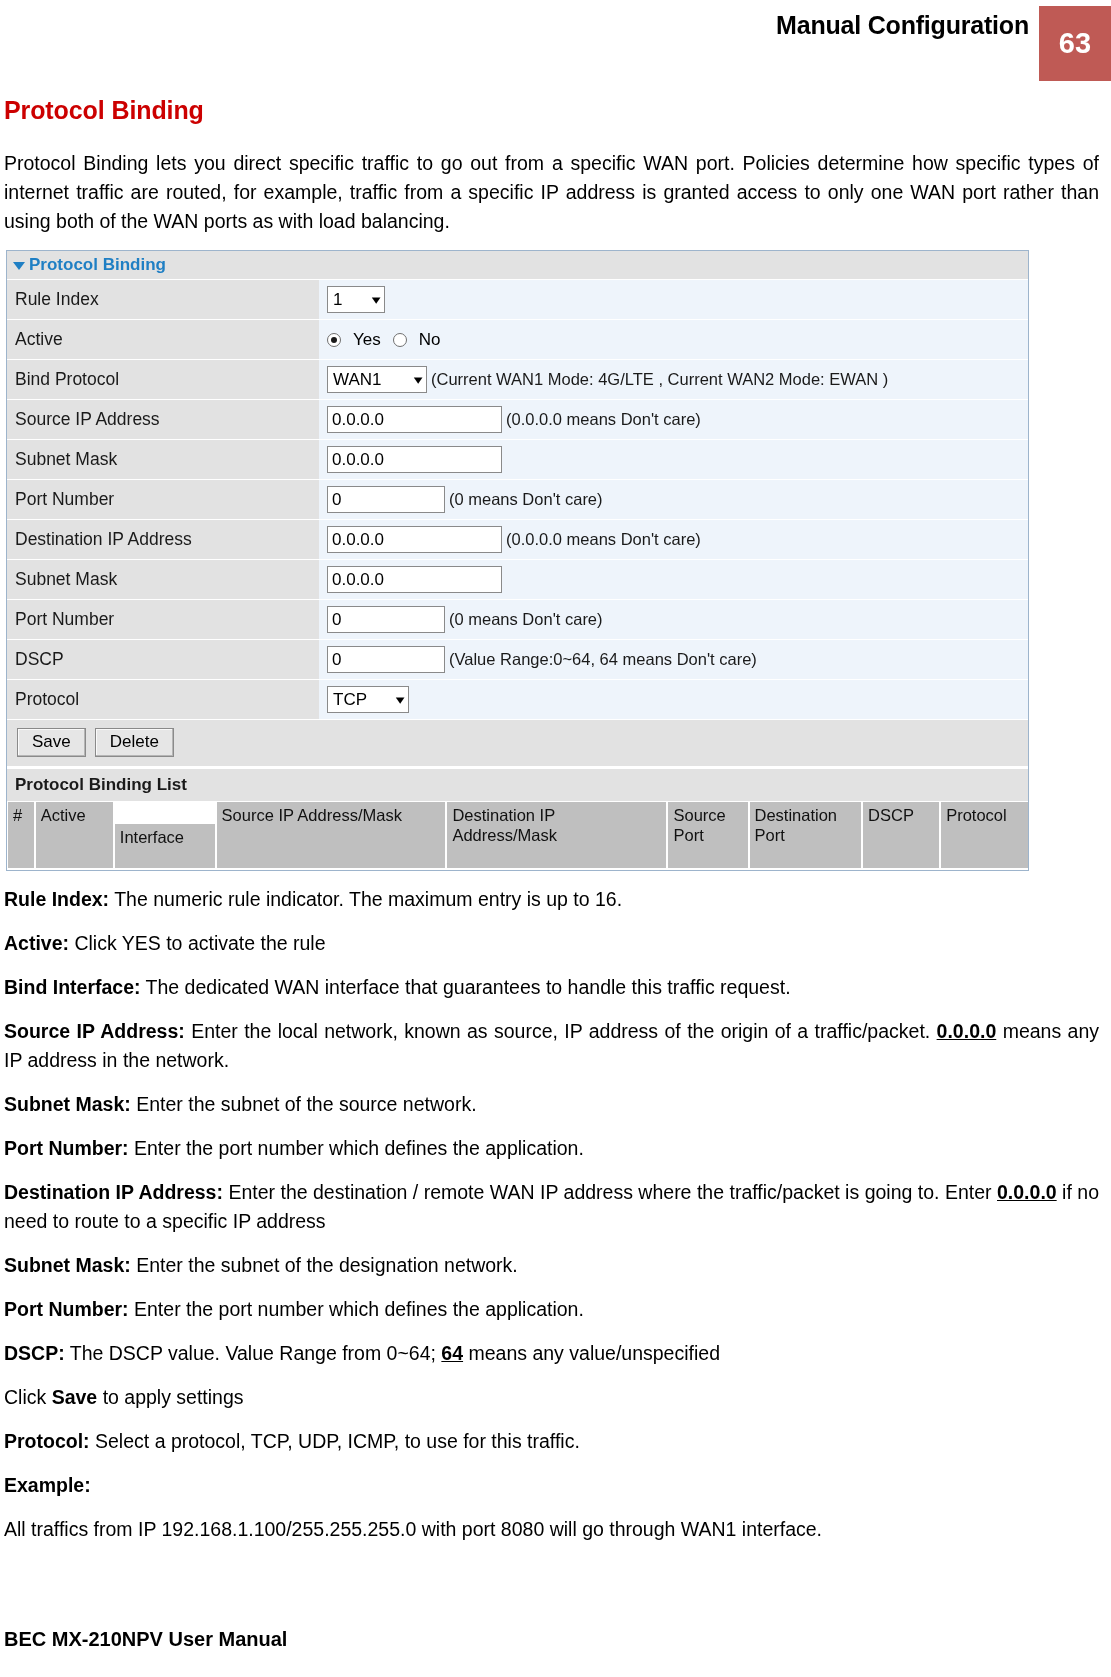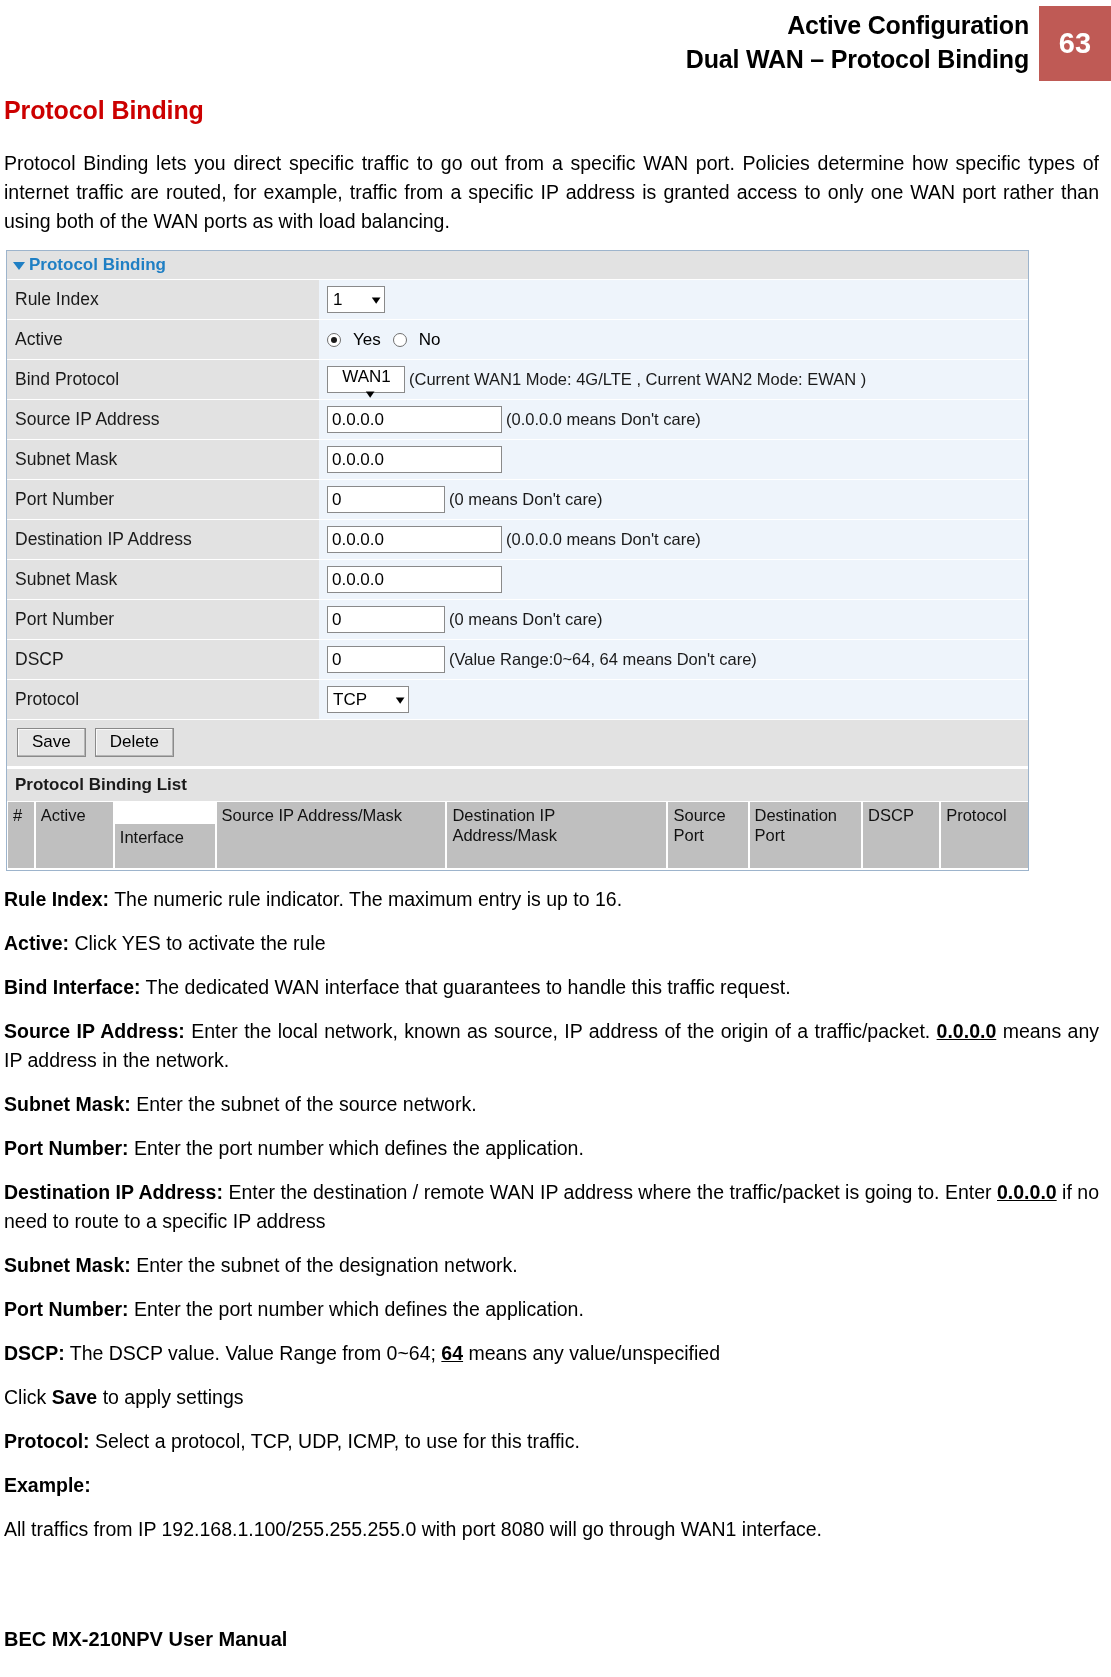--- a/index.html
+++ b/index.html
@@ -144,21 +144,21 @@
     color: #000;
   }
   .select-ctl .chev {
     margin-left: 7px;
     font-size: 13px;
     line-height: 1;
     transform: scaleX(1.35);
     display: inline-block;
   }
   .sel-ruleindex { width: 58px; }
-  .sel-bind { width: 78px; flex-direction: column; }
+  .sel-bind { width: 100px; }
   .sel-protocol { width: 82px; }
 
   .text-ctl {
     border: 1px solid #8a8a8a;
     background: #ffffff;
     height: 27px;
     font-size: 17px;
     font-family: "Liberation Sans", sans-serif;
     padding: 0 3px 0 4px;
     box-sizing: border-box;
@@ -273,22 +273,21 @@
     font-size: 20px;
     font-weight: bold;
     color: #000;
   }
 </style>
 </head>
 <body>
 
 <div class="page-header">
   <div class="header-titles">
-    <div class="header-title-line">Active Configuration</div>
-    <div class="header-title-line">Dual WAN – Protocol Binding</div>
+    <div class="header-title-line">Manual Configuration</div>
   </div>
   <div class="page-badge">63</div>
 </div>
 
 <div class="content">
 
   <h1 class="section-title">Protocol Binding</h1>
 
   <p class="intro">Protocol Binding lets you direct specific traffic to go out from a specific WAN port. Policies determine how specific types of internet traffic are routed, for example, traffic from a specific IP address is granted access to only one WAN port rather than using both of the WAN ports as with load balancing.</p>
 

